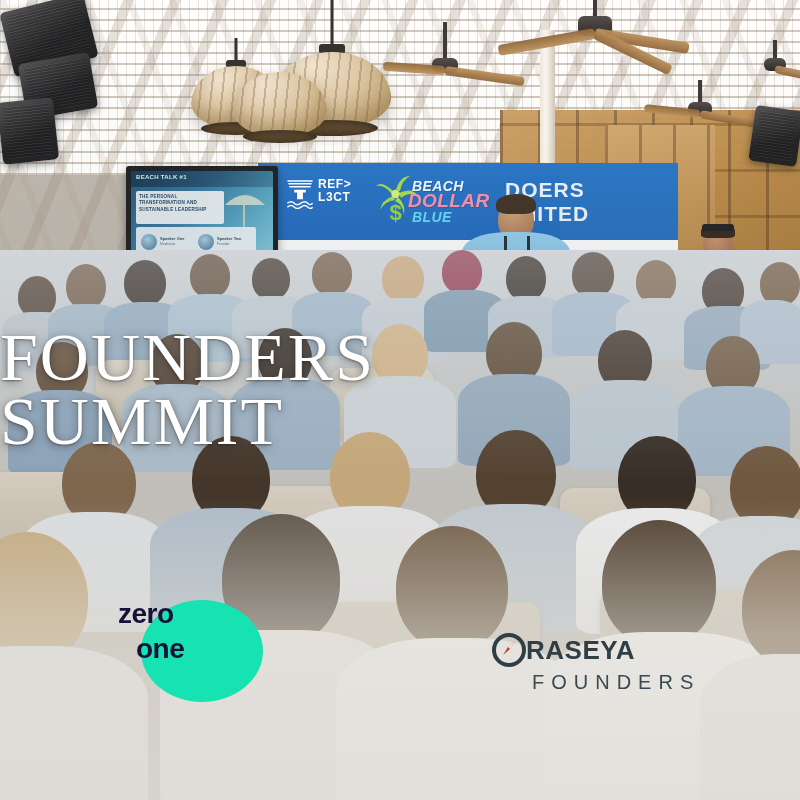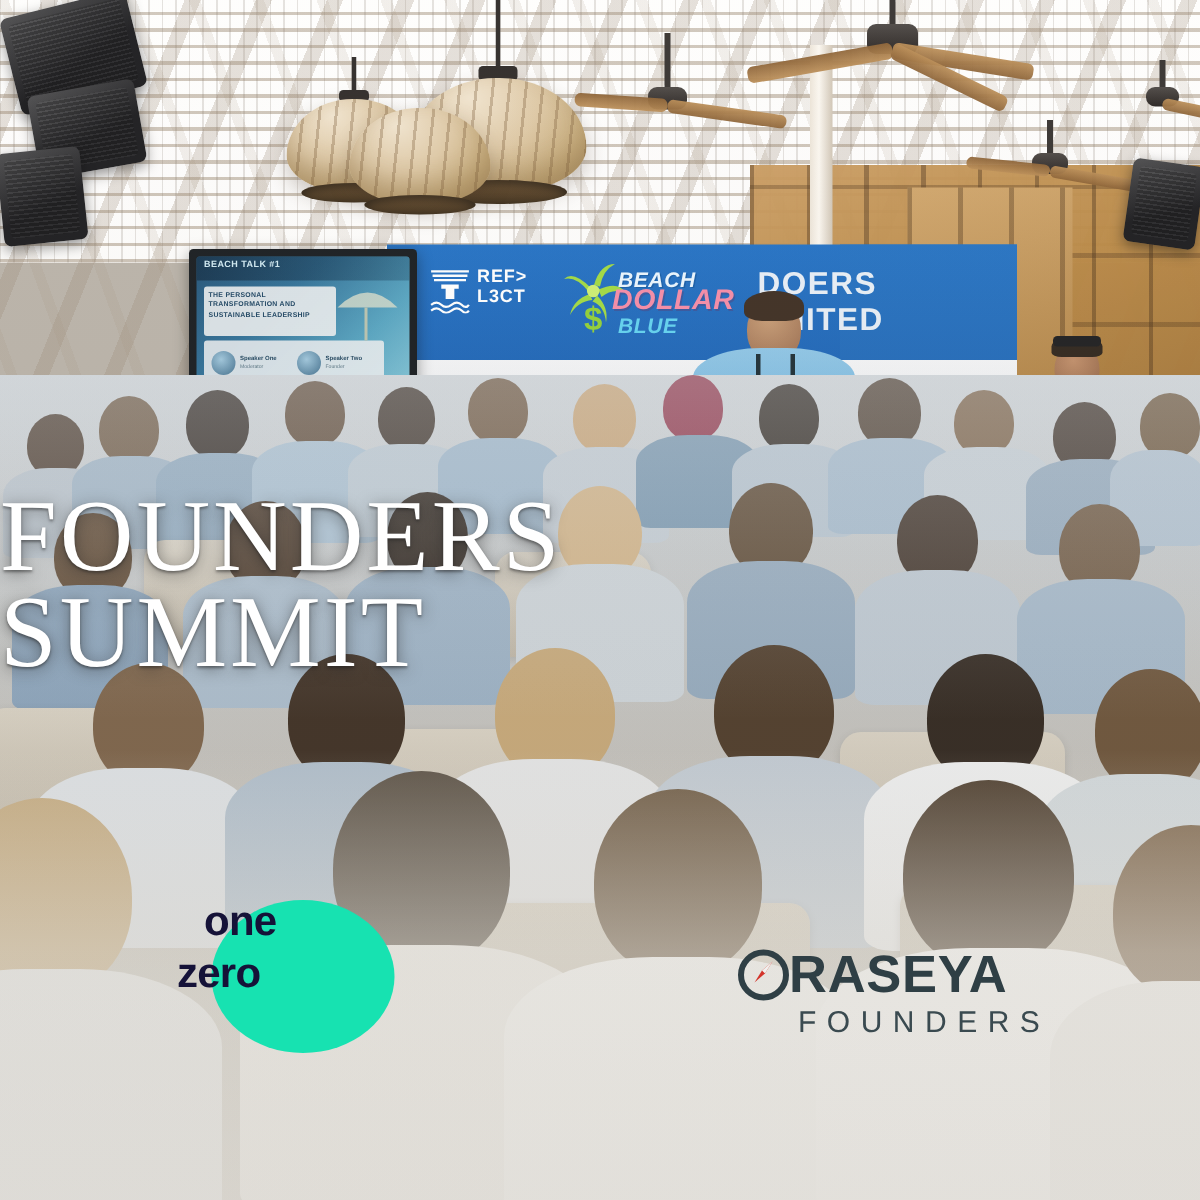--- a/index.html
+++ b/index.html
@@ -169,21 +169,21 @@
 
   
   .zoh{position:absolute;left:118px;top:596px;width:180px;height:112px;}
   .zoh-circle{position:absolute;left:23px;top:4px;width:122px;height:102px;border-radius:50%;
     background:#17e2b1;}
   .zoh-txt{position:absolute;left:0;top:0;width:180px;
     font-weight:bold;font-size:28px;line-height:35px;color:#151238;letter-spacing:-.5px;}
 
   
   .ora{position:absolute;left:492px;top:630px;width:216px;height:72px;color:#2f3f45;}
-  .ora-main{position:absolute;left:34px;top:0;font-size:35px;font-weight:bold;letter-spacing:.5px;line-height:40px;}
+  .ora-main{position:absolute;left:34px;top:0;font-size:26px;font-weight:bold;letter-spacing:.5px;line-height:40px;}
   .ora-ring{position:absolute;left:0px;top:3px;width:34px;height:34px;border-radius:50%;
     border:4px solid #2f3f45;}
   .ora-needle{position:absolute;left:7px;top:8px;width:20px;height:20px;}
   .ora-sub{position:absolute;left:40px;top:41px;font-size:20px;letter-spacing:7px;color:#3a4a50;}
 </style>
 </head>
 <body>
 
 <div id="stage">
 
@@ -452,22 +452,22 @@
   </div>
 
   <div class="title-wrap">
     <div class="t-line1">FOUNDERS</div>
     <div class="t-line2">SUMMIT</div>
   </div>
 
   <div class="zoh">
     <div class="zoh-circle"></div>
     <div class="zoh-txt">
+      <div>zero</div>
       <div style="padding-left:18px">one</div>
-      <div>zero</div>
     </div>
   </div>
 
   <div class="ora">
     <div class="ora-ring"></div>
     <svg class="ora-needle" viewBox="0 0 20 20">
       <path d="M16 3 L11 11 L4 17 L9 9 Z" fill="#d3342b"></path>
       <path d="M16 3 L11 11 L9 9 Z" fill="#f0f0ee"></path>
     </svg>
     <div class="ora-main">RASEYA</div>

